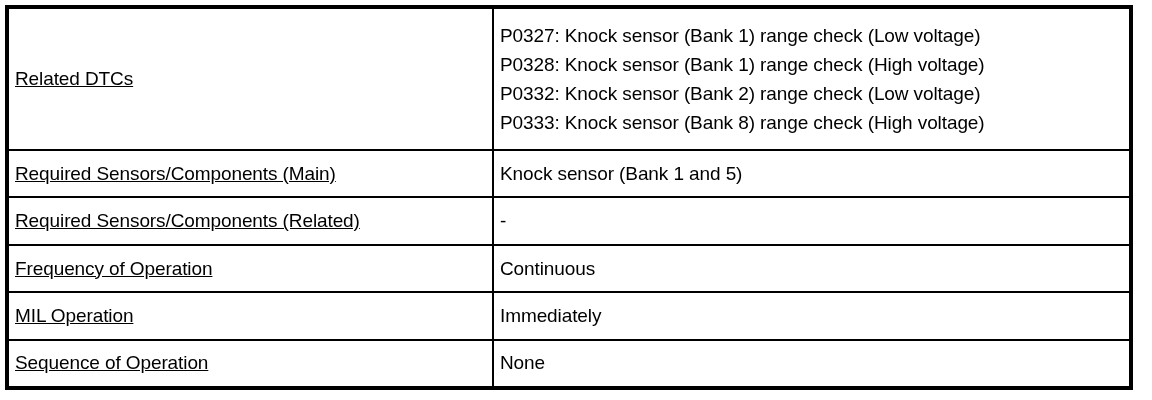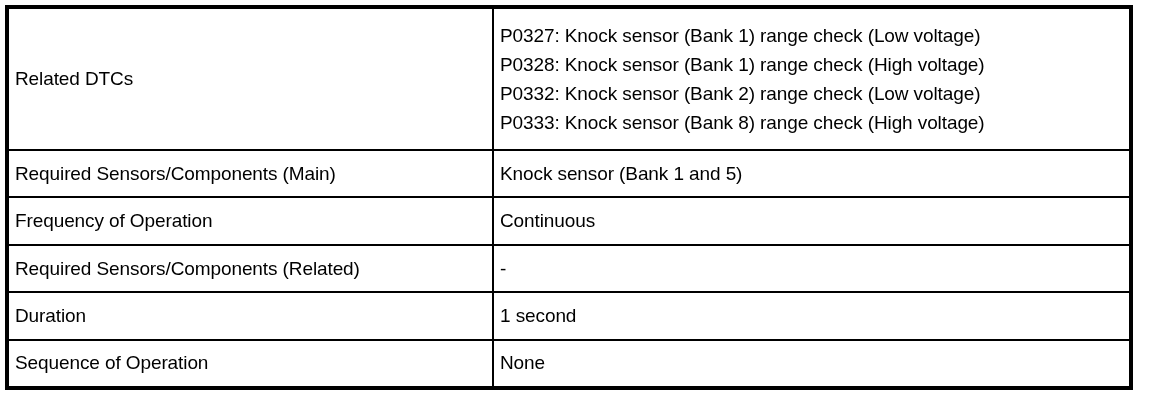--- a/index.html
+++ b/index.html
@@ -35,20 +35,21 @@
     vertical-align: middle;
     font-size: 19px;
     line-height: 26px;
     color: #000000;
     letter-spacing: -0.1px;
     white-space: nowrap;
     overflow: hidden;
   }
   td.label-cell {
     width: 471px;
+    text-decoration: underline;
   }
   td.value-cell {
     width: auto;
   }
   tr.dtc-row td {
     height: 130px;
   }
   tr.data-row td {
     height: 42px;
   }
@@ -79,34 +80,34 @@
           </span>
         </td>
       </tr>
 
       <tr class="data-row">
         <td class="label-cell">Required Sensors/Components (Main)</td>
         <td class="value-cell">Knock sensor (Bank 1 and 5)</td>
       </tr>
 
       <tr class="data-row">
-        <td class="label-cell">Frequency of Operation</td>
-        <td class="value-cell">Continuous</td>
-      </tr>
-
-      <tr class="data-row">
         <td class="label-cell">Required Sensors/Components (Related)</td>
         <td class="value-cell">-</td>
       </tr>
 
       <tr class="data-row">
-        <td class="label-cell">Duration</td>
-        <td class="value-cell">1 second</td>
+        <td class="label-cell">Frequency of Operation</td>
+        <td class="value-cell">Continuous</td>
       </tr>
 
+
+      <tr class="data-row">
+        <td class="label-cell">MIL Operation</td>
+        <td class="value-cell">Immediately</td>
+      </tr>
 
       <tr class="data-row">
         <td class="label-cell">Sequence of Operation</td>
         <td class="value-cell">None</td>
       </tr>
 
     </tbody>
   </table>
 </div>
 

